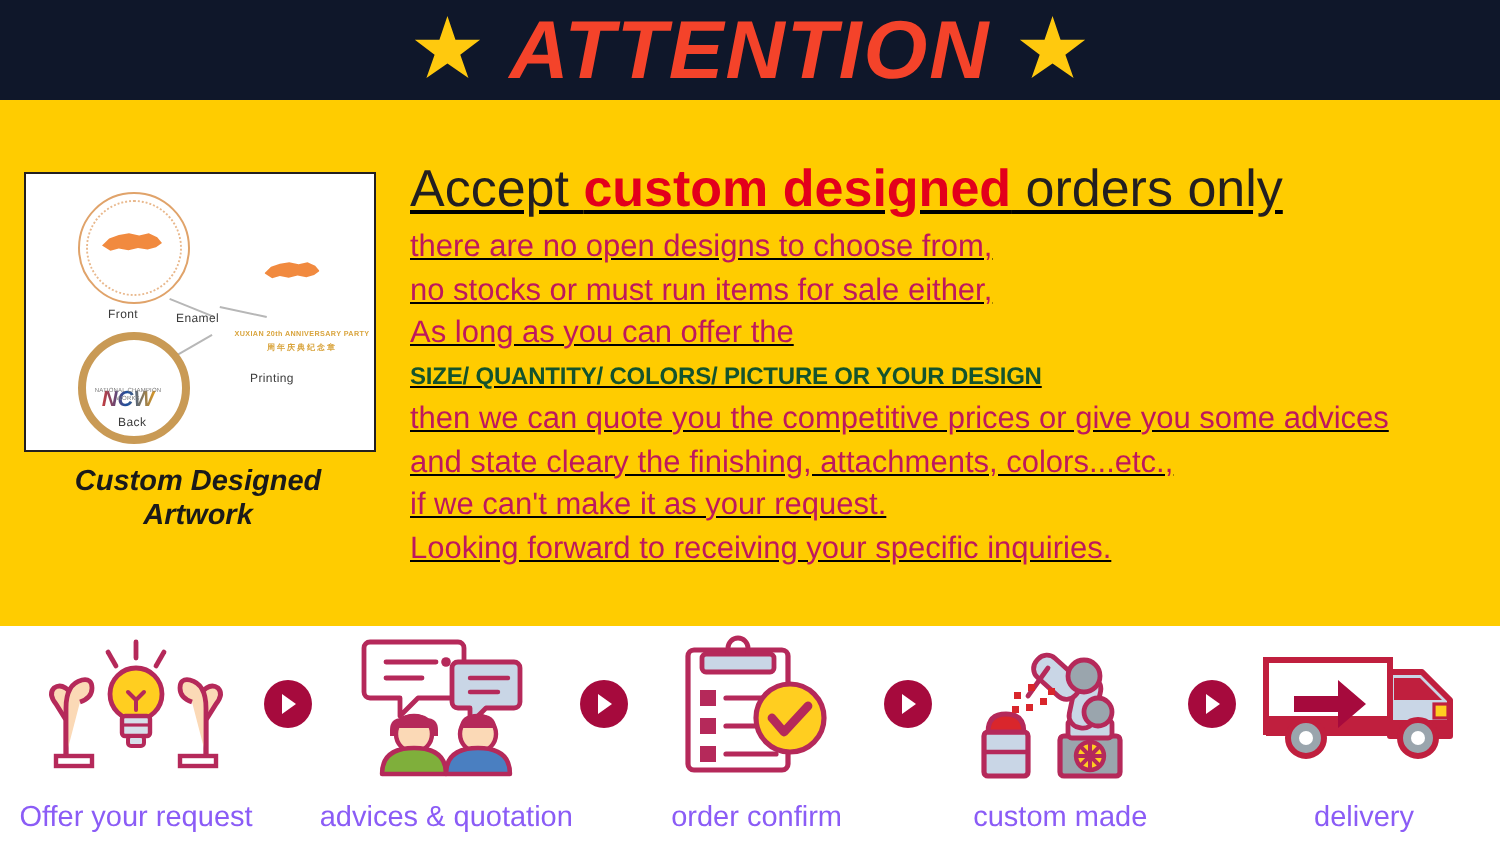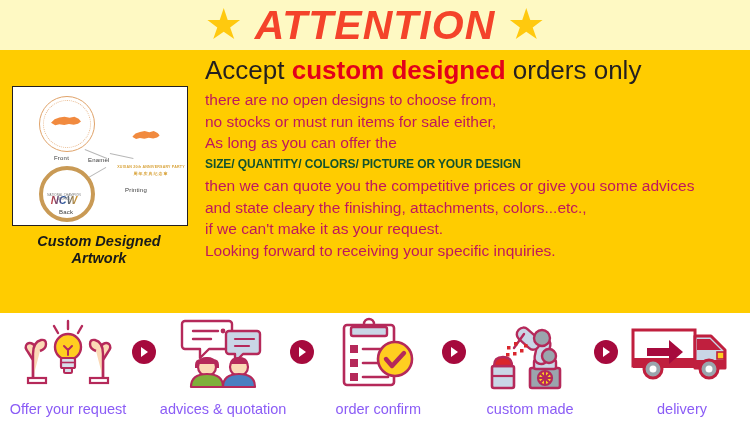--- a/index.html
+++ b/index.html
@@ -8,21 +8,21 @@
     background:#ffffff;
     font-family:"Liberation Sans", sans-serif;
     overflow:hidden;
     position:relative;
   }
   #page{width:750px;height:431px;position:relative;background:#fff;}
 
   
   .header{
     height:50px;width:750px;
-    background:#fef9c3;
+    background:#0f172a;
     display:flex;align-items:center;justify-content:center;
     gap:14px;
     position:relative;
   }
   .star{
     width:34px;height:34px;
     display:inline-block;
     background:#FFC90E;
     clip-path:polygon(50% 0%,61.8% 35%,98% 35%,68.9% 57%,80.9% 91%,50% 70%,19.1% 91%,31.1% 57%,2% 35%,38.2% 35%);
   }
@@ -129,21 +129,21 @@
     margin-top:7px;width:174px;
     text-align:center;
     font-family:"Liberation Sans", sans-serif;
     font-style:italic;font-weight:bold;
     font-size:14.5px;line-height:17px;
     color:#1a1a1a;
   }
 
   
   .textblock{
-    position:absolute;left:205px;top:4px;width:540px;
+    position:absolute;left:205px;top:28px;width:540px;text-decoration:underline;
   }
   .head-line{
     font-family:"Liberation Sans", sans-serif;
     font-size:26px;line-height:32px;
     color:#231f20;font-weight:normal;
     white-space:nowrap;
     margin-bottom:3px;
   }
   .head-line .hl{color:#E3001B;font-weight:bold;}
   .body-line{

